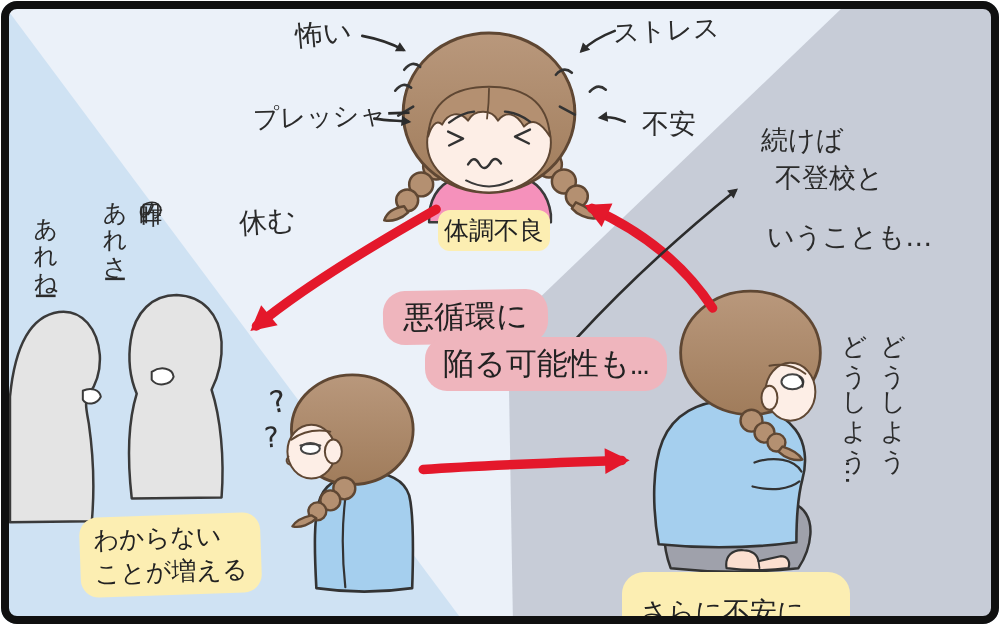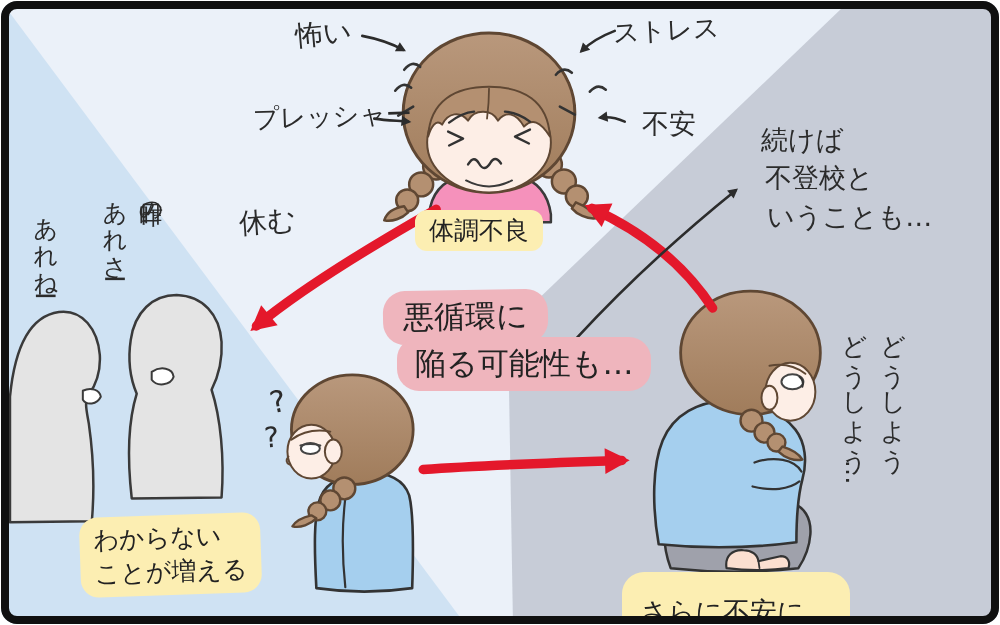--- a/index.html
+++ b/index.html
@@ -16,30 +16,30 @@
   .pill{position:absolute;z-index:20;color:#222;white-space:pre-line;}
   .yellow{background:#fceeb2;}
   .pink{background:#efb5bd;}
   #t-fear{left:294px;top:16px;font-size:28px;transform:rotate(-5deg);}
   #t-stress{left:612px;top:14px;font-size:26px;transform:rotate(-3deg);}
   #t-pressure{left:252px;top:100px;font-size:26px;transform:rotate(-2deg);}
   #t-anxiety{left:630px;top:107px;font-size:27px;margin-left:11px;}
   #t-rest{left:238px;top:204px;font-size:28px;transform:rotate(-4deg);}
   #t-ifcont{left:760px;top:120px;font-size:27px;line-height:1.42;z-index:20;position:absolute;color:#2b2b2b;}
   #t-ifcont .l1{display:block;}
-  #t-ifcont .l2{display:block;margin-left:4px;}
-  #t-ifcont .l3{display:block;margin-left:6px;}
+  #t-ifcont .l2{display:block;margin-left:14px;}
+  #t-ifcont .l3{display:block;margin-left:6px;margin-top:20px;}
   #t-chat-left{left:30px;top:200px;font-size:24px;}
   #t-chat-right{left:96px;top:184px;font-size:24px;line-height:1.5;}
   #t-worry{left:833px;top:316px;font-size:25px;line-height:1.55;}
   #t-q1{left:269px;top:383px;font-size:30px;transform:rotate(-12deg);}
   #t-q2{left:263px;top:420px;font-size:28px;transform:rotate(-4deg);}
-  #p-condition{left:414px;top:209px;font-size:25px;padding:4px 14px;border-radius:12px;}
+  #p-condition{left:437px;top:209px;font-size:25px;padding:4px 6px;border-radius:12px;}
   #p-cycle1{left:382px;top:289px;font-size:31px;padding:6px 20px;border-radius:22px;transform:rotate(-1deg);}
-  #p-cycle2{left:396px;top:336px;font-size:31px;padding:6px 18px;border-radius:22px;}
+  #p-cycle2{left:424px;top:336px;font-size:31px;padding:6px 18px;border-radius:22px;font-family:Liberation Mono, monospace;}
   #p-notund{left:79px;top:514px;font-size:25px;padding:6px 14px;border-radius:18px;line-height:1.35;transform:rotate(-2deg);}
   #p-anxious{left:621px;top:571px;font-size:27px;padding:22px 18px;border-radius:22px;}
 </style>
 </head>
 <body>
 
 <div id="stage">
   <div id="art">
     <div class="bg" id="bg-left"></div>
     <div class="bg" id="bg-right"></div>

